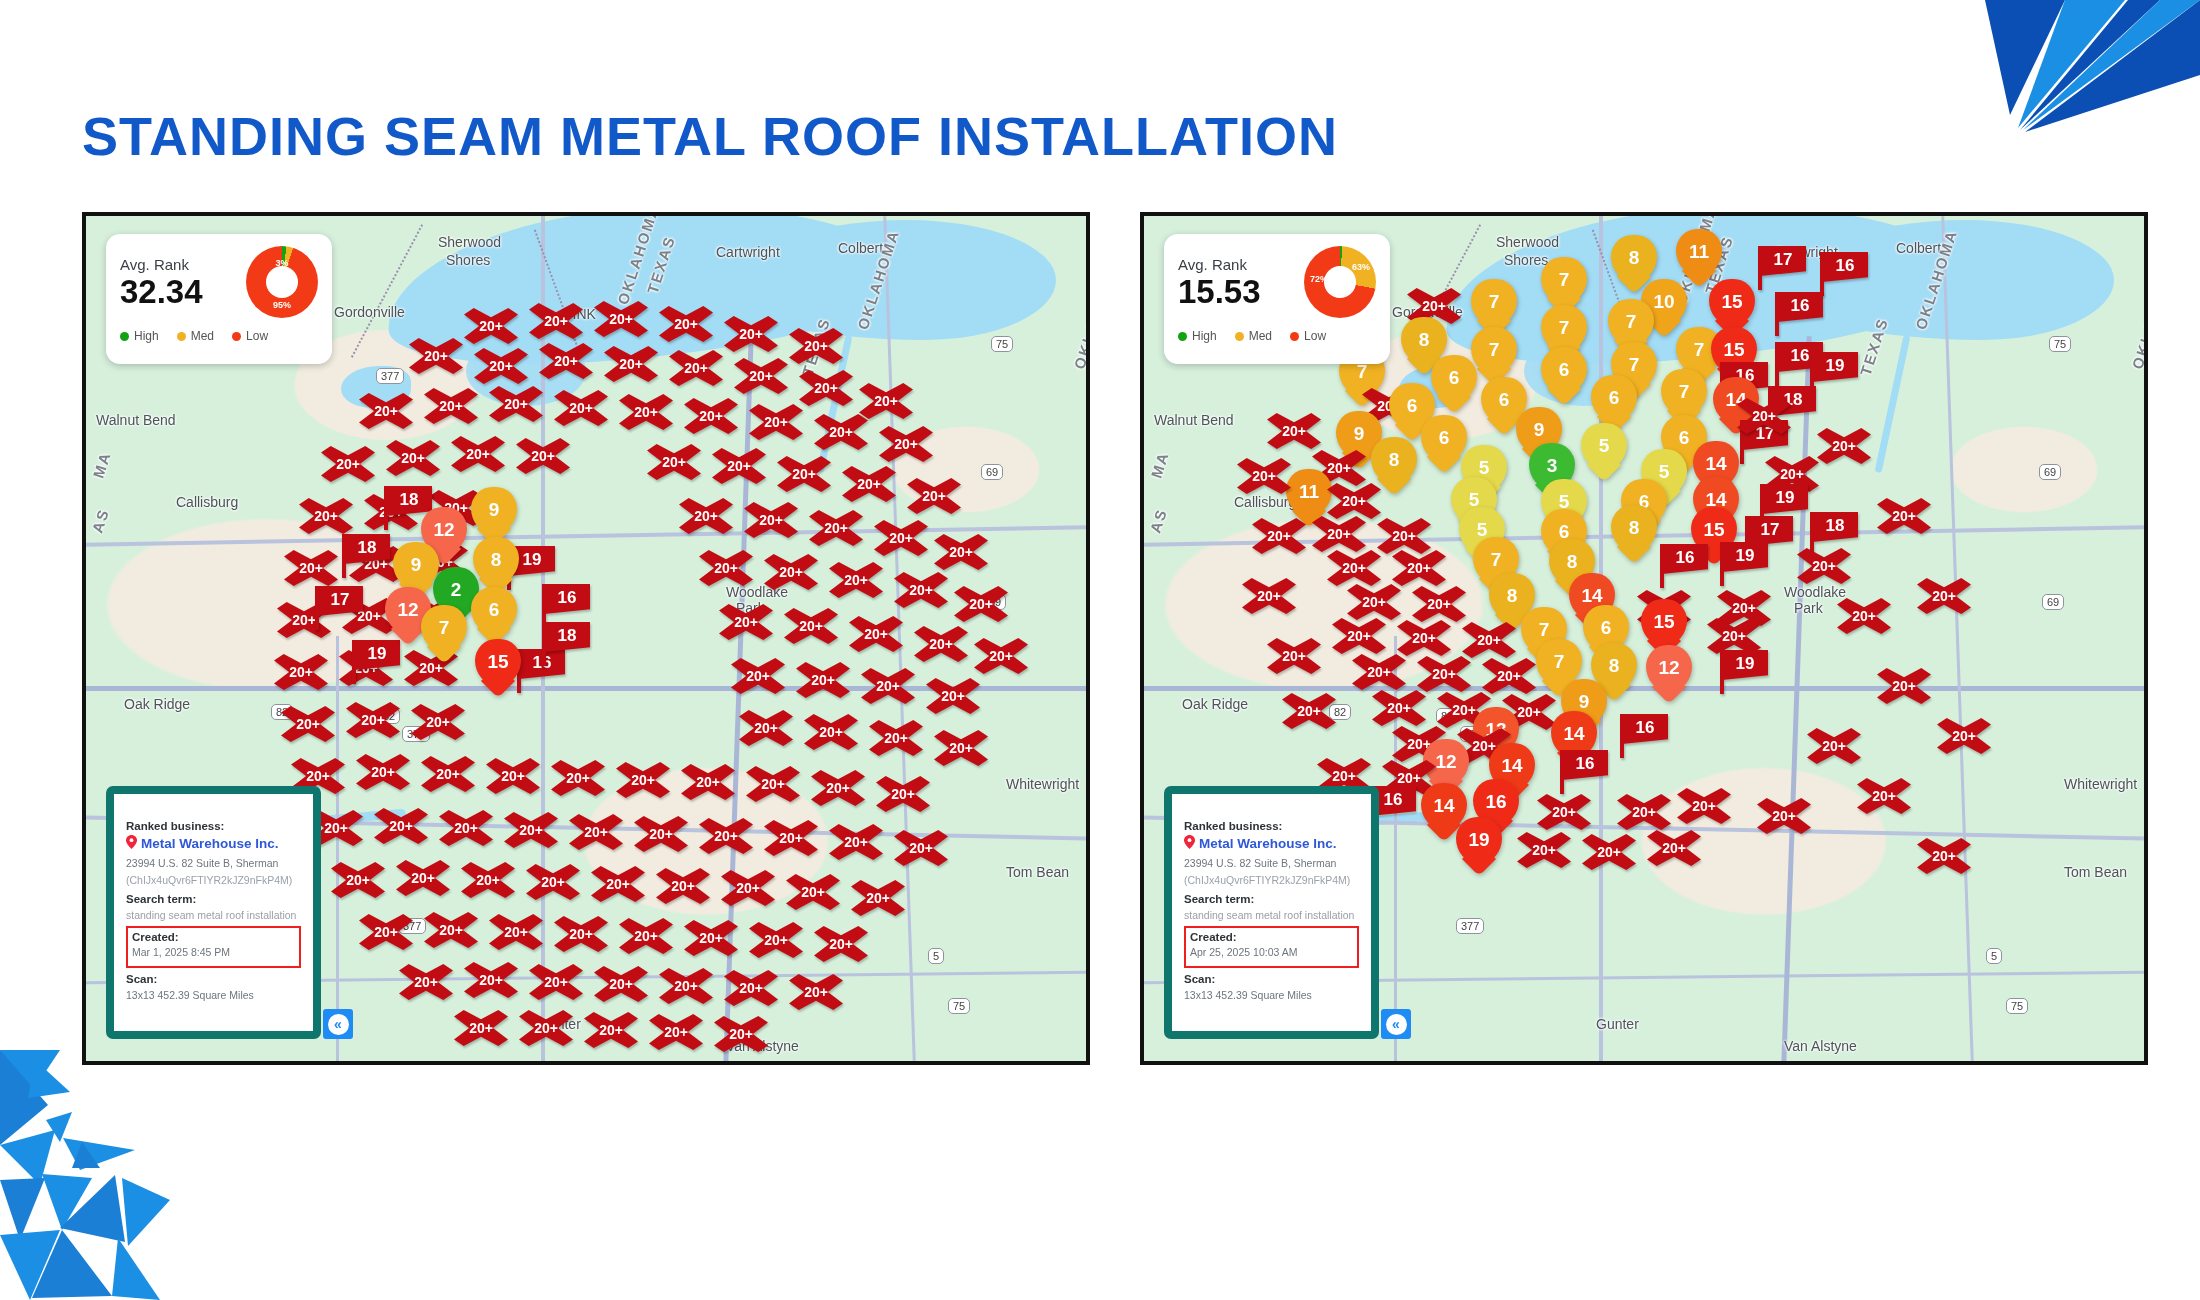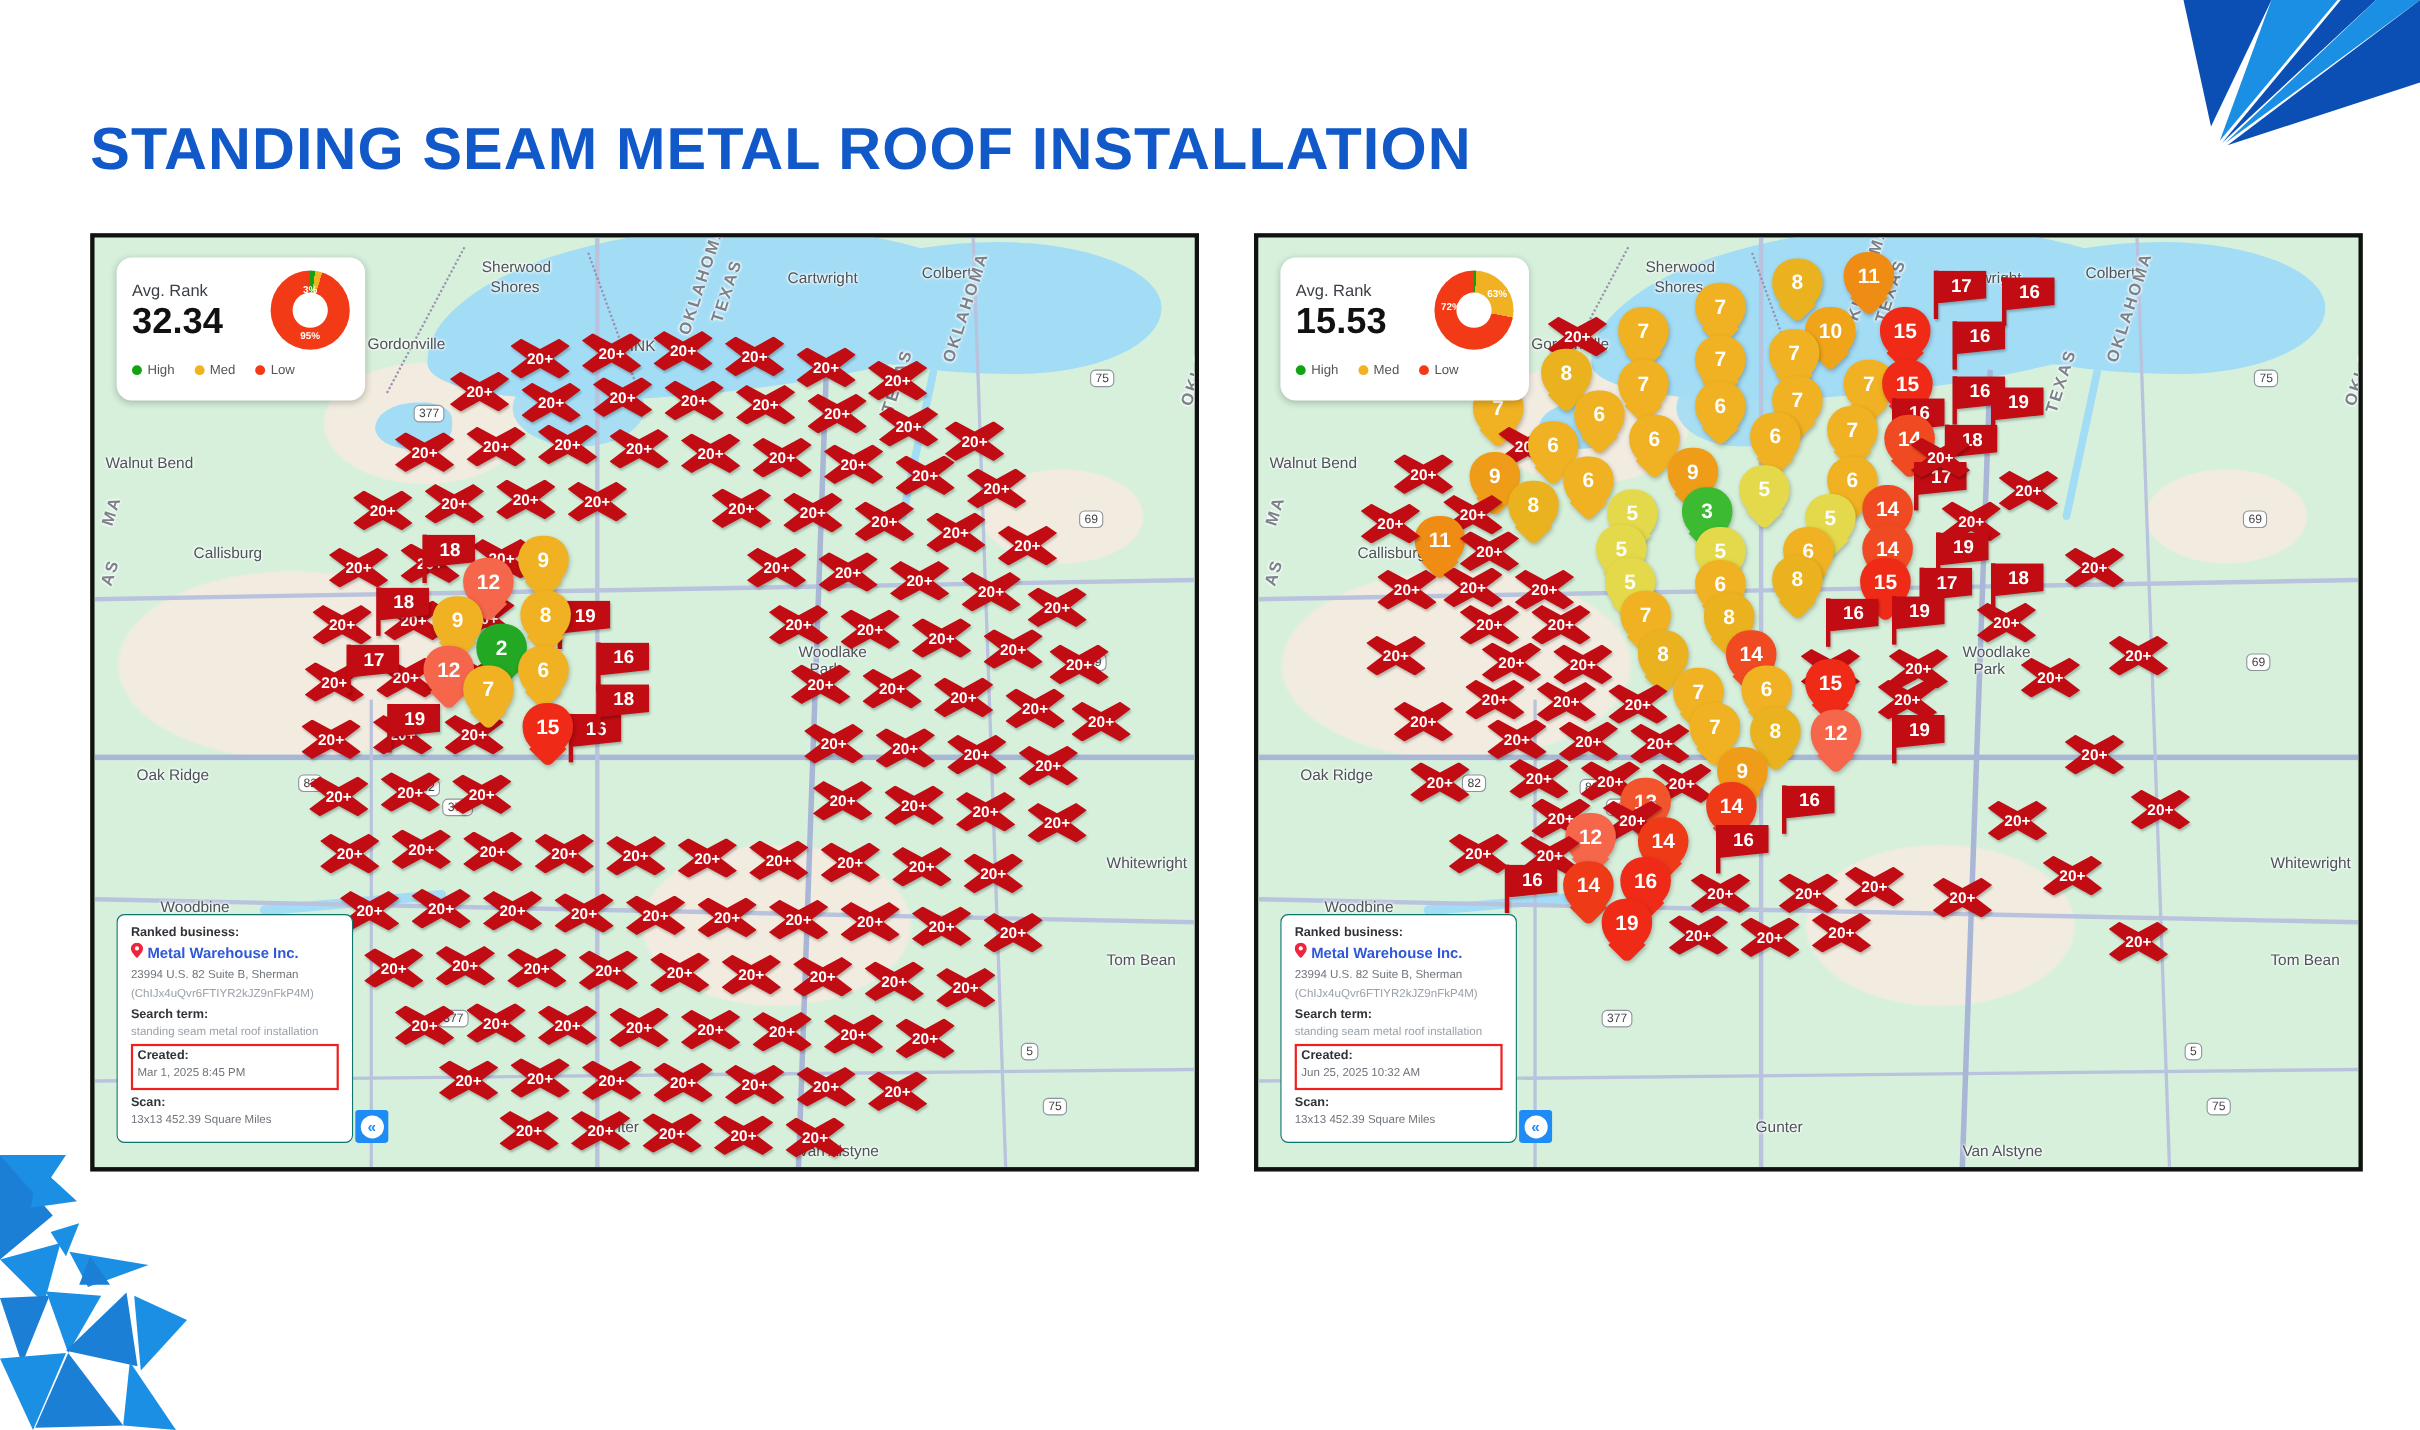--- a/index.html
+++ b/index.html
@@ -85,22 +85,22 @@
   .donut .hole{position:absolute;left:50%;top:50%;transform:translate(-50%,-50%);
     width:32px;height:32px;background:#fff;border-radius:50%;}
   .donut .pct{position:absolute;color:#fff;font-size:9px;font-weight:bold;}
   .legend{display:flex;gap:18px;margin-top:11px;align-items:center;}
   .legend-item{display:flex;align-items:center;gap:5px;font-size:12px;color:#555;}
   .dot{width:9px;height:9px;border-radius:50%;display:inline-block;}
 
   
   .info-panel{
     position:absolute;left:20px;bottom:22px;width:215px;
-    background:#fff;border:1px solid #0f766e;border-radius:7px;
-    padding:10px 12px;box-sizing:border-box;z-index:30;
+    background:#fff;border:8px solid #0f766e;border-radius:7px;
+    padding:26px 12px;box-sizing:border-box;z-index:30;
   }
   .info-h{font-size:11.5px;font-weight:bold;color:#2f3337;margin:5px 0 3px;}
   .info-h:first-child{margin-top:0;}
   .biz-row{display:flex;align-items:center;gap:4px;margin-bottom:3px;}
   .biz-name{font-size:13.5px;font-weight:bold;color:#2f58d8;}
   .info-sub{font-size:10.5px;color:#6e757c;margin-bottom:2px;line-height:1.45;}
   .info-sub.faint{color:#9aa1a8;}
   .created-box{border:2px solid #f01e1e;padding:3px 4px 4px;margin:2px 0 4px;}
   .created-box .info-h{margin:0 0 2px;}
 
@@ -1555,21 +1555,21 @@
           </svg>
       </span>
       <span class="biz-name">Metal Warehouse Inc.</span>
     </div>
     <div class="info-sub">23994 U.S. 82 Suite B, Sherman</div>
     <div class="info-sub faint">(ChIJx4uQvr6FTIYR2kJZ9nFkP4M)</div>
     <div class="info-h">Search term:</div>
     <div class="info-sub faint">standing seam metal roof installation</div>
     <div class="created-box">
       <div class="info-h">Created:</div>
-      <div class="info-sub">Jun 25, 2025 10:32 AM</div>
+      <div class="info-sub">Apr 25, 2025 10:03 AM</div>
     </div>
     <div class="info-h">Scan:</div>
     <div class="info-sub">13x13 452.39 Square Miles</div>
   </div>
 
   <div class="collapse-btn">
     <span class="circ">«</span>
   </div>
 </div>
 

